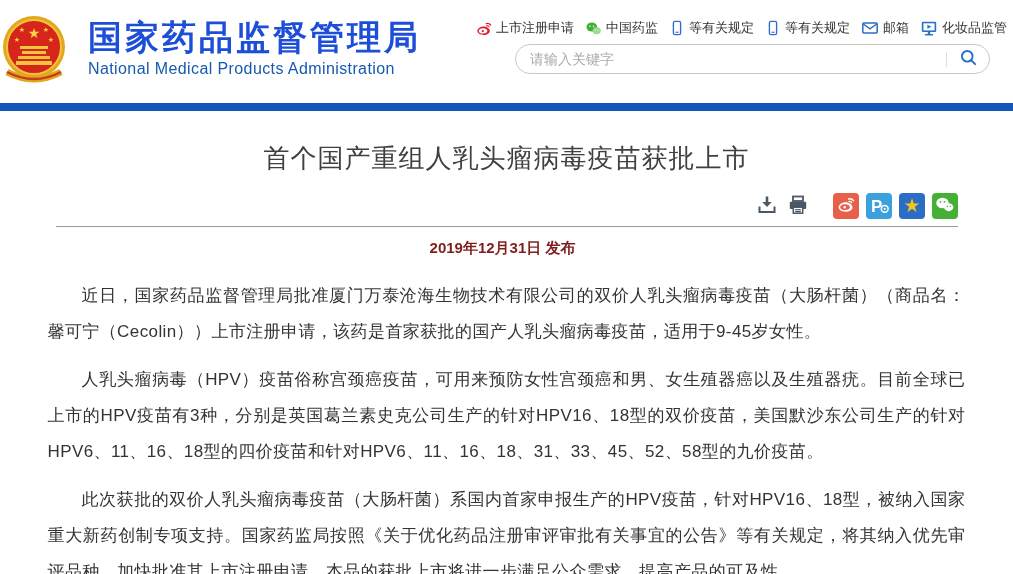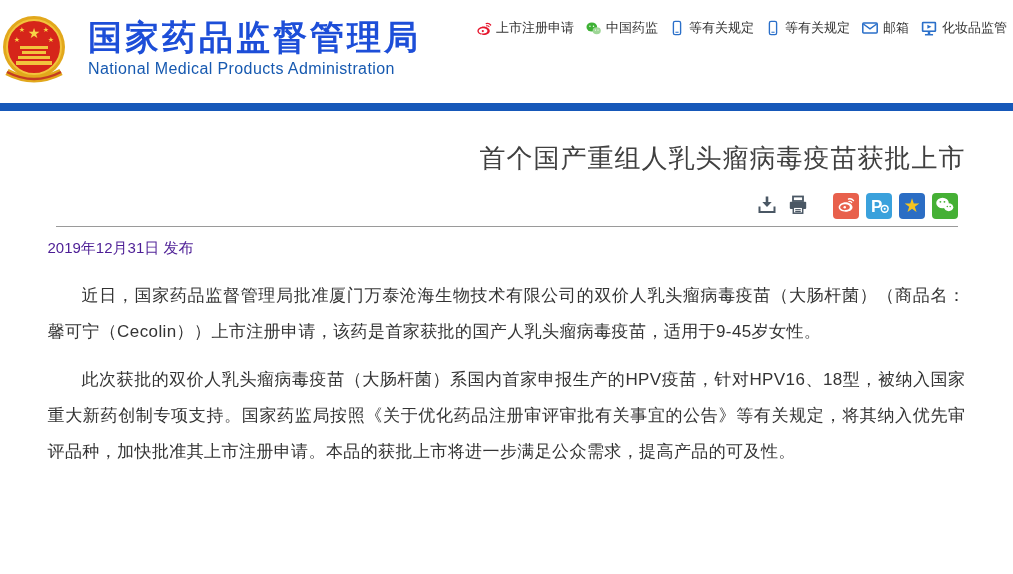--- a/index.html
+++ b/index.html
@@ -22,28 +22,28 @@
     border:1px solid #c9c9c9;border-radius:15px;display:flex;align-items:center;background:#fff;}
   .search-input{flex:1;border:none;outline:none;background:transparent;padding:0 14px;
     font-size:14px;color:#333;font-family:inherit;}
   .search-input::placeholder{color:#aaa;}
   .search-sep{width:1px;height:15px;background:#ddd;}
   .search-btn{width:42px;height:100%;display:flex;align-items:center;justify-content:center;
     cursor:pointer;background:none;border:none;}
   .blue-bar{height:8px;background:#1658b9;}
   
   .article{width:918px;margin:0 auto;padding-top:30px;}
-  .article-title{font-size:26px;color:#404040;text-align:right;line-height:34px;margin:0;font-weight:normal;letter-spacing:1px;}
+  .article-title{font-size:26px;color:#404040;text-align:center;line-height:34px;margin:0;font-weight:normal;letter-spacing:1px;}
   .toolbar{display:flex;justify-content:flex-end;align-items:center;gap:9px;margin:18px 8px 0 0;height:26px;}
   .tool-btn{background:none;border:none;padding:0;cursor:pointer;display:flex;align-items:center;}
   .share-btn{width:26px;height:26px;border-radius:4px;border:none;padding:0;cursor:pointer;
     display:flex;align-items:center;justify-content:center;margin-left:-2px;}
   .share-gap{width:8px;}
   .divider{border:none;border-top:1px solid #9a9a9a;margin:7px 8px 0 8px;}
-  .pub-date{text-align:left;color:#4c1d95;font-size:15px;margin:12px 8px 0 0;}
+  .pub-date{text-align:center;color:#7f1d1d;font-size:15px;margin:12px 8px 0 0;font-weight:bold;}
   .body-text{margin-top:20px;font-size:17px;line-height:36px;color:#333;text-align:justify;letter-spacing:0.4px;}
   .body-text p{margin:12px 0 9px 0;text-indent:2em;}
 </style>
 </head>
 <body>
 
 <div class="header">
 
   <div class="logo">
     <svg viewBox="0 0 64 80" width="64" height="80">
@@ -128,20 +128,32 @@
           <rect x="3.8" y="4.8" width="12.4" height="7.9" fill="#fff"></rect>
           <path d="M8.2,6.5 l4.5,2.2 l-4.5,2.2 z" fill="#2a6fc9"></path>
           <rect x="8.6" y="14.5" width="2.8" height="2.2" fill="#2a6fc9"></rect>
           <rect x="5.5" y="16.7" width="9" height="1.6" fill="#2a6fc9"></rect>
         </svg>
       </span>
       <span>化妆品监管</span>
     </span>
   </div>
 
+  <div class="search-bar">
+    <input class="search-input" type="text" placeholder="请输入关键字" style="">
+    <span class="search-sep"></span>
+    <button class="search-btn">
+      <span>
+        <svg viewBox="0 0 20 20" width="19" height="19">
+          <circle cx="8.7" cy="8.7" r="5.6" fill="none" stroke="#2a6fc9" stroke-width="2"></circle>
+          <line x1="12.9" y1="12.9" x2="17" y2="17" stroke="#2a6fc9" stroke-width="2" stroke-linecap="round"></line>
+        </svg>
+      </span>
+    </button>
+  </div>
 </div>
 
 <div class="blue-bar"></div>
 
 <div class="article">
 
   <h1 class="article-title">首个国产重组人乳头瘤病毒疫苗获批上市</h1>
 
   <div class="toolbar">
     <button class="tool-btn">
@@ -204,15 +216,16 @@
       </span>
     </button>
   </div>
 
   <hr class="divider">
 
   <div class="pub-date">2019年12月31日 发布</div>
 
   <div class="body-text">
     <p>近日，国家药品监督管理局批准厦门万泰沧海生物技术有限公司的双价人乳头瘤病毒疫苗（大肠杆菌）（商品名：馨可宁（Cecolin））上市注册申请，该药是首家获批的国产人乳头瘤病毒疫苗，适用于9-45岁女性。</p>
+    <p>人乳头瘤病毒（HPV）疫苗俗称宫颈癌疫苗，可用来预防女性宫颈癌和男、女生殖器癌以及生殖器疣。目前全球已上市的HPV疫苗有3种，分别是英国葛兰素史克公司生产的针对HPV16、18型的双价疫苗，美国默沙东公司生产的针对HPV6、11、16、18型的四价疫苗和针对HPV6、11、16、18、31、33、45、52、58型的九价疫苗。</p>
     <p>此次获批的双价人乳头瘤病毒疫苗（大肠杆菌）系国内首家申报生产的HPV疫苗，针对HPV16、18型，被纳入国家重大新药创制专项支持。国家药监局按照《关于优化药品注册审评审批有关事宜的公告》等有关规定，将其纳入优先审评品种，加快批准其上市注册申请。本品的获批上市将进一步满足公众需求，提高产品的可及性。</p>
   </div>
 </div>
 
 </body></html>

